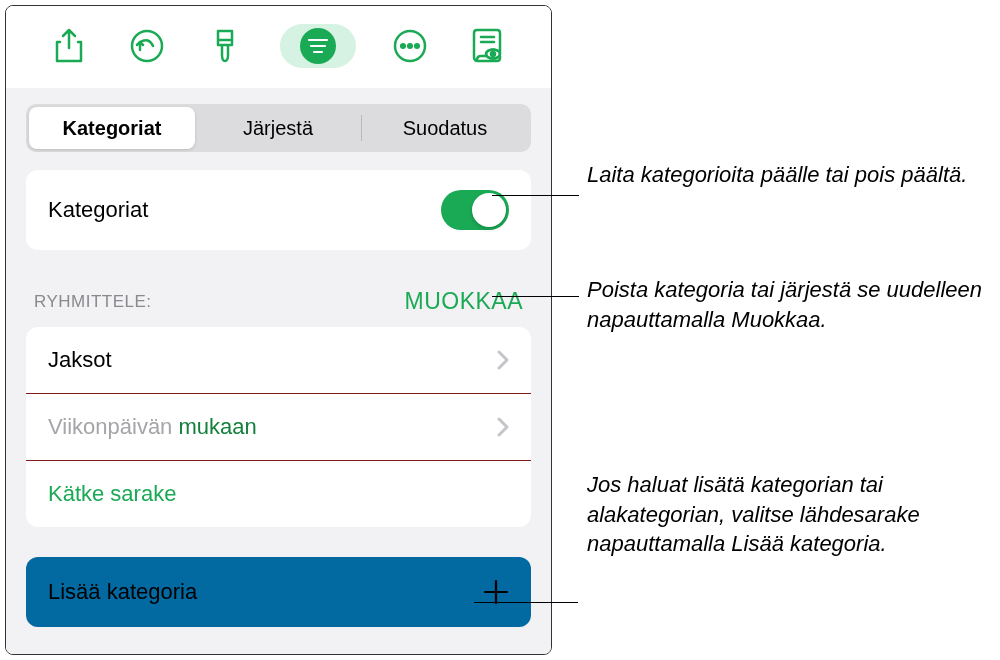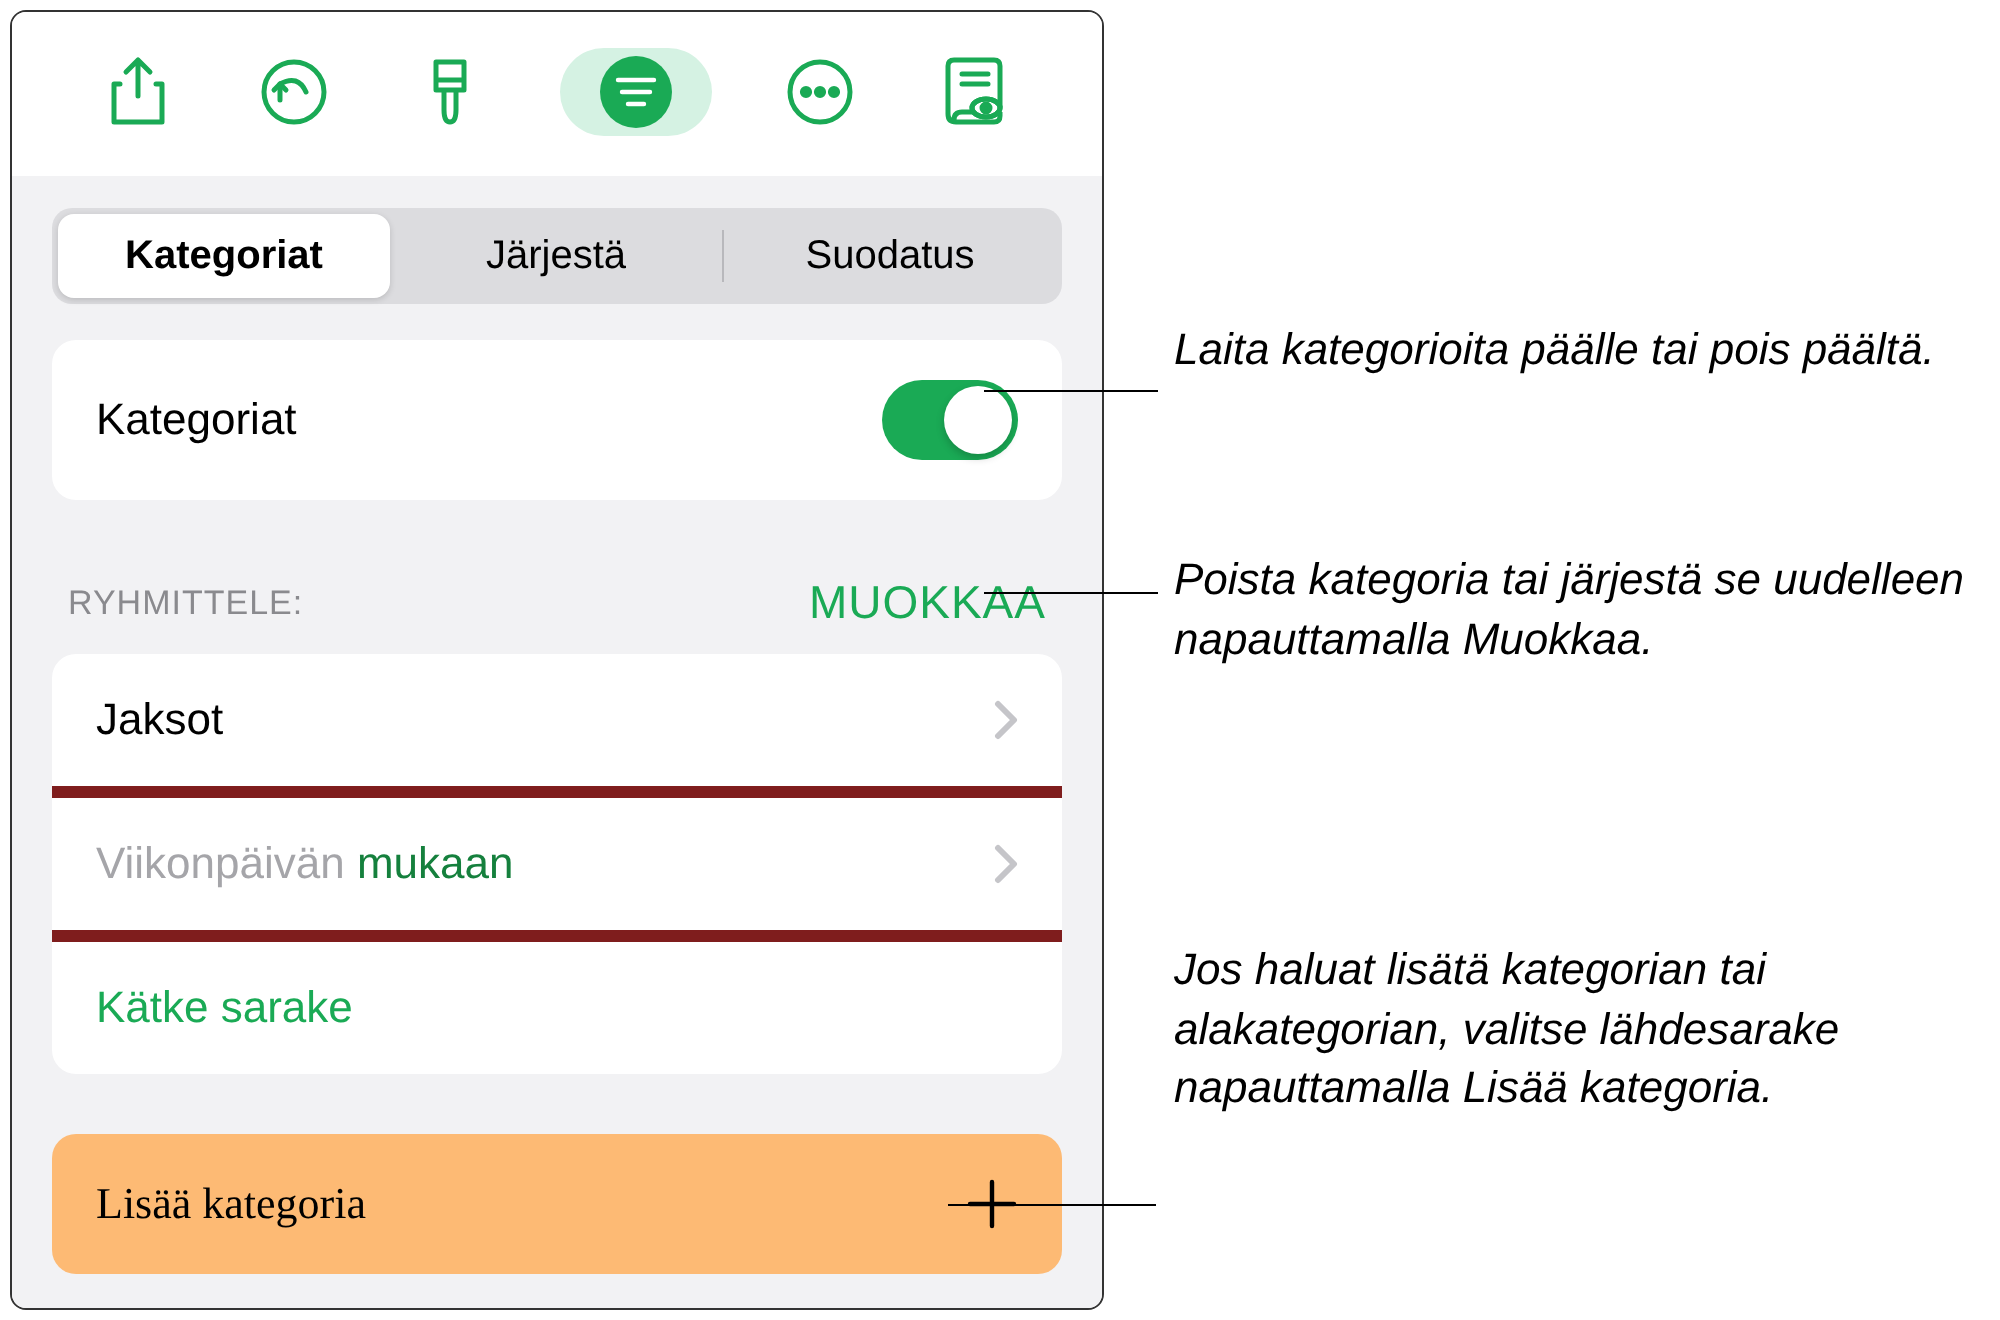--- a/index.html
+++ b/index.html
@@ -144,36 +144,35 @@
       background: #fff;
       margin: 0 20px;
       border-radius: 12px;
     }
     .list-row {
       display: flex;
       align-items: center;
       justify-content: space-between;
       padding: 20px 22px;
       font-size: 22px;
-      border-bottom: 6px solid #7f1d1d;
+      border-bottom: 1px solid #7f1d1d;
       cursor: pointer;
     }
     .list-row:last-child {
       border-bottom: none;
       text-align: right;
     }
     .list-row.dim { color: #a5a5a9; }
     .list-row .muted { color: #15803d; }
     .list-row.green { color: #1aaa55; }
     .chevron { color: #c5c5c9; }
     .add-card {
-      background: #fdba74;
+      background: #0369a1;
       margin: 30px 20px 0 20px;
       border-radius: 12px;
-      font-family: Liberation Serif, serif;
     }
     .add-row {
       display: flex;
       align-items: center;
       justify-content: space-between;
       padding: 22px 22px;
       font-size: 22px;
       cursor: pointer;
       color: #000;
     }

